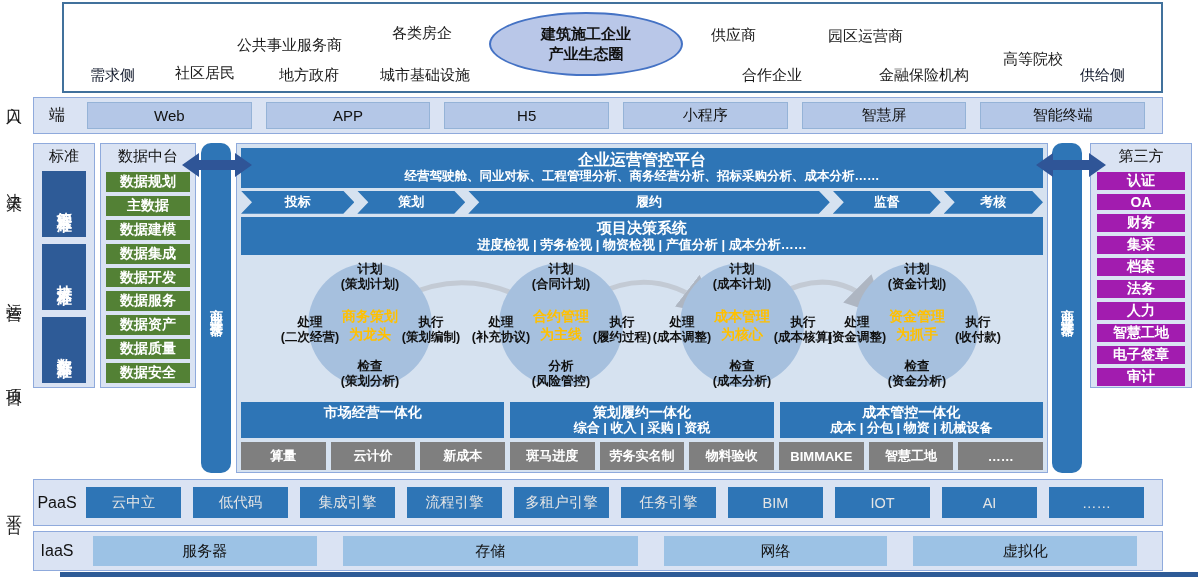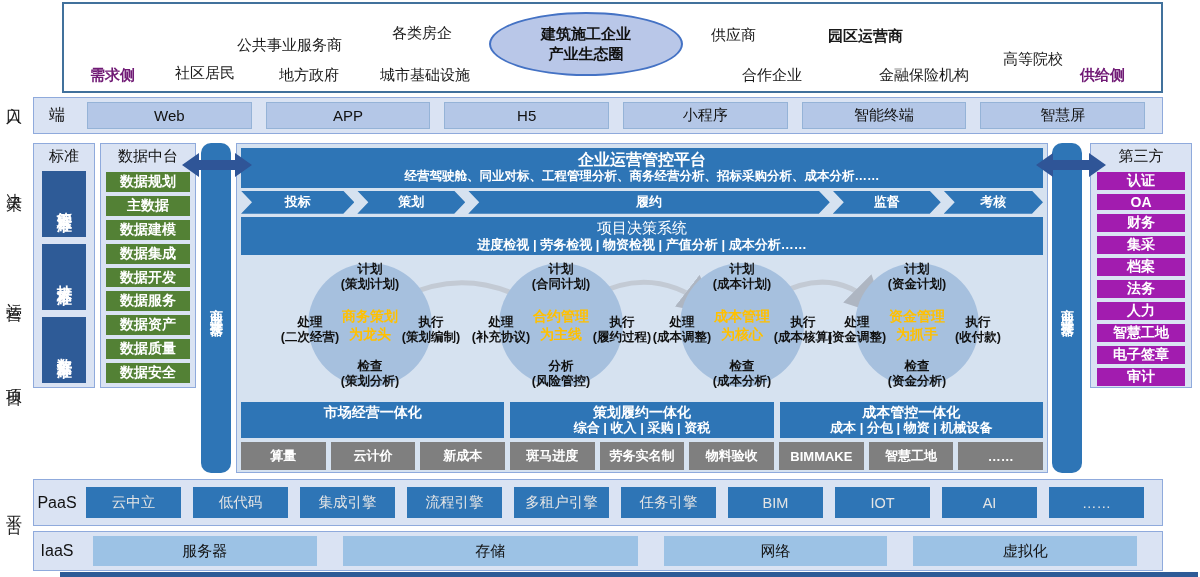--- a/index.html
+++ b/index.html
@@ -7,21 +7,21 @@
   body { font-family:"Liberation Sans","DejaVu Sans",sans-serif; }
   #stage { position:relative; width:1200px; height:577px; background:#fff; overflow:hidden; }
 
   .vlabel { position:absolute; writing-mode:vertical-rl; text-orientation:upright;
             font-size:16px; color:#1a1a1a; letter-spacing:3px; font-weight:400; }
 
   
   #eco { position:absolute; left:62px; top:2px; width:1101px; height:91px;
          background:#fff; border:2px solid #41719c; }
   .eco-lab { position:absolute; font-size:15px; color:#1a1a1a; white-space:nowrap; }
-  .eco-side { font-weight:bold; color:#701a75; }
+  .eco-side { font-weight:normal; color:#0f172a; }
   #eco-ellipse { position:absolute; left:425px; top:8px; width:194px; height:64px;
                  background:#b9c7e8; border:2px solid #4472c4; border-radius:50%;
                  display:flex; flex-direction:column; align-items:center; justify-content:center;
                  font-size:15px; font-weight:bold; color:#111; line-height:1.35; }
 
   
   .band { position:absolute; left:33px; width:1130px; background:#dae3f3;
           border:1px solid #8faadc; display:flex; align-items:center; }
   #entry { top:97px; height:37px; padding:0 10px 0 0; }
   .band-label { width:46px; text-align:center; font-size:16px; color:#111; flex:0 0 auto; }
@@ -55,21 +55,21 @@
            background:#d6e2f0; border:1px solid #8faadc; padding:4px; }
   #panel-head { background:#2e75b6; color:#fff; text-align:center; padding:2px 0 3px 0; }
   #panel-title { font-size:16px; font-weight:bold; line-height:1.2; }
   #panel-sub { font-size:12.5px; font-weight:bold; line-height:1.25; }
   #phases { display:flex; gap:3px; height:23px; margin-top:3px; }
   .phase { background:#2e75b6; color:#fff; font-size:13px; font-weight:bold;
            display:flex; align-items:center; justify-content:center;
            clip-path:polygon(0 0, calc(100% - 11px) 0, 100% 50%, calc(100% - 11px) 100%, 0 100%, 11px 50%); }
   .p1{flex:1.05;} .p2{flex:1;} .p3{flex:3.35;} .p4{flex:1;} .p5{flex:0.92;}
   #decision { background:#2e75b6; color:#fff; text-align:center; margin-top:3px; padding:2px 0 3px 0; }
-  #decision-title { font-size:15px; font-weight:normal; line-height:1.2; }
+  #decision-title { font-size:15px; font-weight:bold; line-height:1.2; }
   #decision-sub { font-size:13px; font-weight:bold; line-height:1.2; }
 
   #circles { position:relative; height:143px; margin-top:1px; }
   .cyc-c1{--c:129px;} .cyc-c2{--c:320px;} .cyc-c3{--c:501px;} .cyc-c4{--c:676px;}
   .cycle-circle { position:absolute; top:7px; left:calc(var(--c) - 62px); width:124px; height:124px;
                   border-radius:50%; background:#a6c0de; }
   .cyc-txt { position:absolute; text-align:center; font-size:12.5px; font-weight:bold;
              color:#111; line-height:1.2; white-space:pre-line; }
   .cyc-top    { top:6px;  left:calc(var(--c) - 60px); width:120px; }
   .cyc-bottom { top:103px; left:calc(var(--c) - 60px); width:120px; }
@@ -118,34 +118,34 @@
     <span class="eco-lab" style="left:173px; top:32px;">公共事业服务商</span>
     <span class="eco-lab" style="left:215px; top:62px;">地方政府</span>
     <span class="eco-lab" style="left:328px; top:20px;">各类房企</span>
     <span class="eco-lab" style="left:316px; top:62px;">城市基础设施</span>
     <div id="eco-ellipse">
       <span>建筑施工企业</span>
       <span>产业生态圈</span>
     </div>
     <span class="eco-lab" style="left:647px; top:22px;">供应商</span>
     <span class="eco-lab" style="left:678px; top:62px;">合作企业</span>
-    <span class="eco-lab" style="left:764px; top:23px;font-weight:bold;">园区运营商</span>
+    <span class="eco-lab" style="left:764px; top:23px;">园区运营商</span>
     <span class="eco-lab" style="left:815px; top:62px;">金融保险机构</span>
     <span class="eco-lab" style="left:939px; top:46px;">高等院校</span>
     <span class="eco-lab eco-side" style="left:1016px; top:62px;">供给侧</span>
   </div>
 
   <div id="entry" class="band">
     <div class="band-label">端</div>
     <div class="entry-item">Web</div>
     <div class="entry-item">APP</div>
     <div class="entry-item">H5</div>
     <div class="entry-item">小程序</div>
+    <div class="entry-item">智慧屏</div>
     <div class="entry-item">智能终端</div>
-    <div class="entry-item">智慧屏</div>
   </div>
 
   <div id="standards" class="col">
     <div class="col-head">标准</div>
     <div class="std-item">管理标准</div>
     <div class="std-item">技术标准</div>
     <div class="std-item">数据标准</div>
   </div>
 
   <div id="datacenter" class="col">

